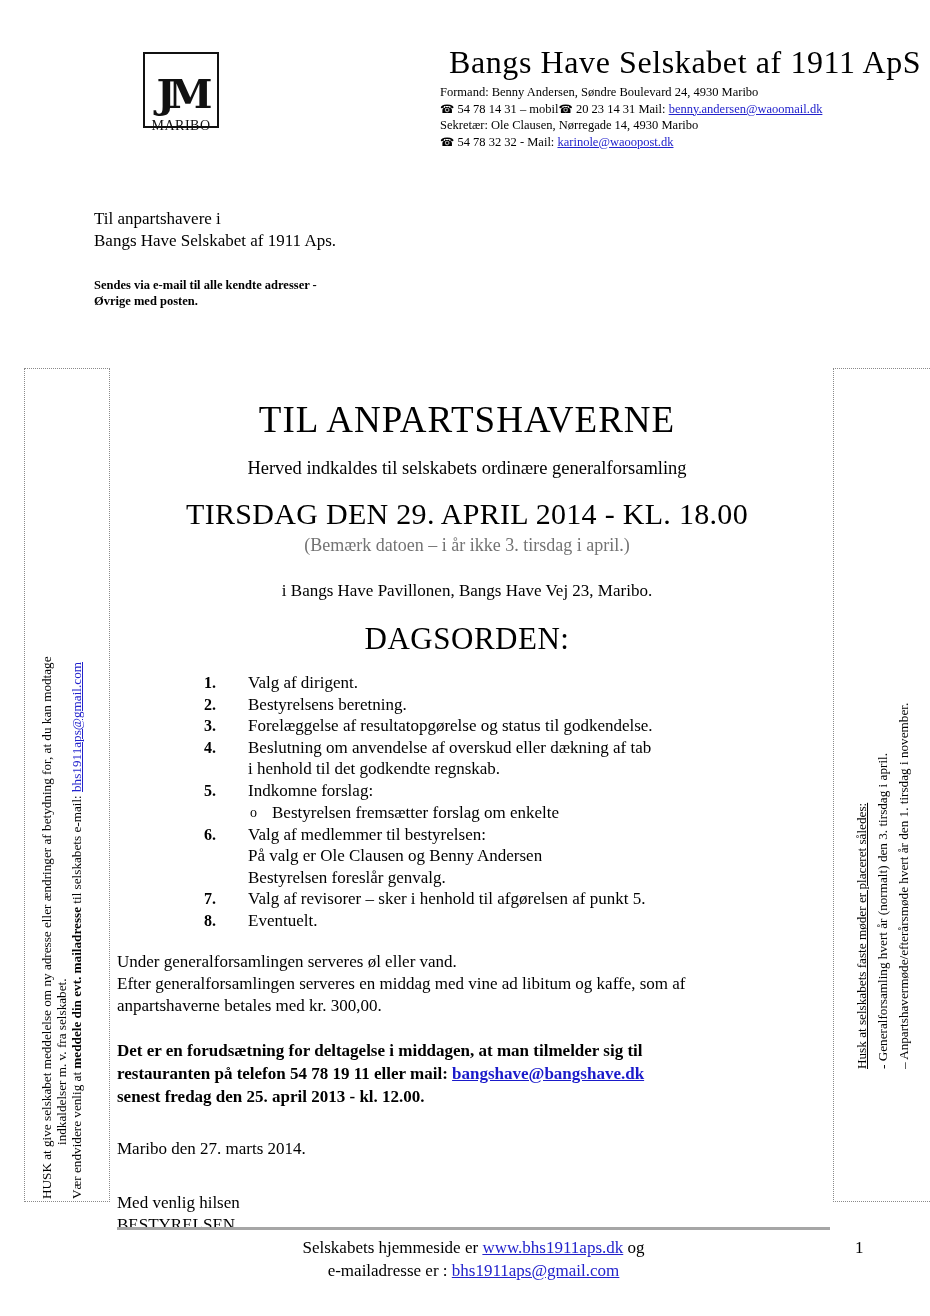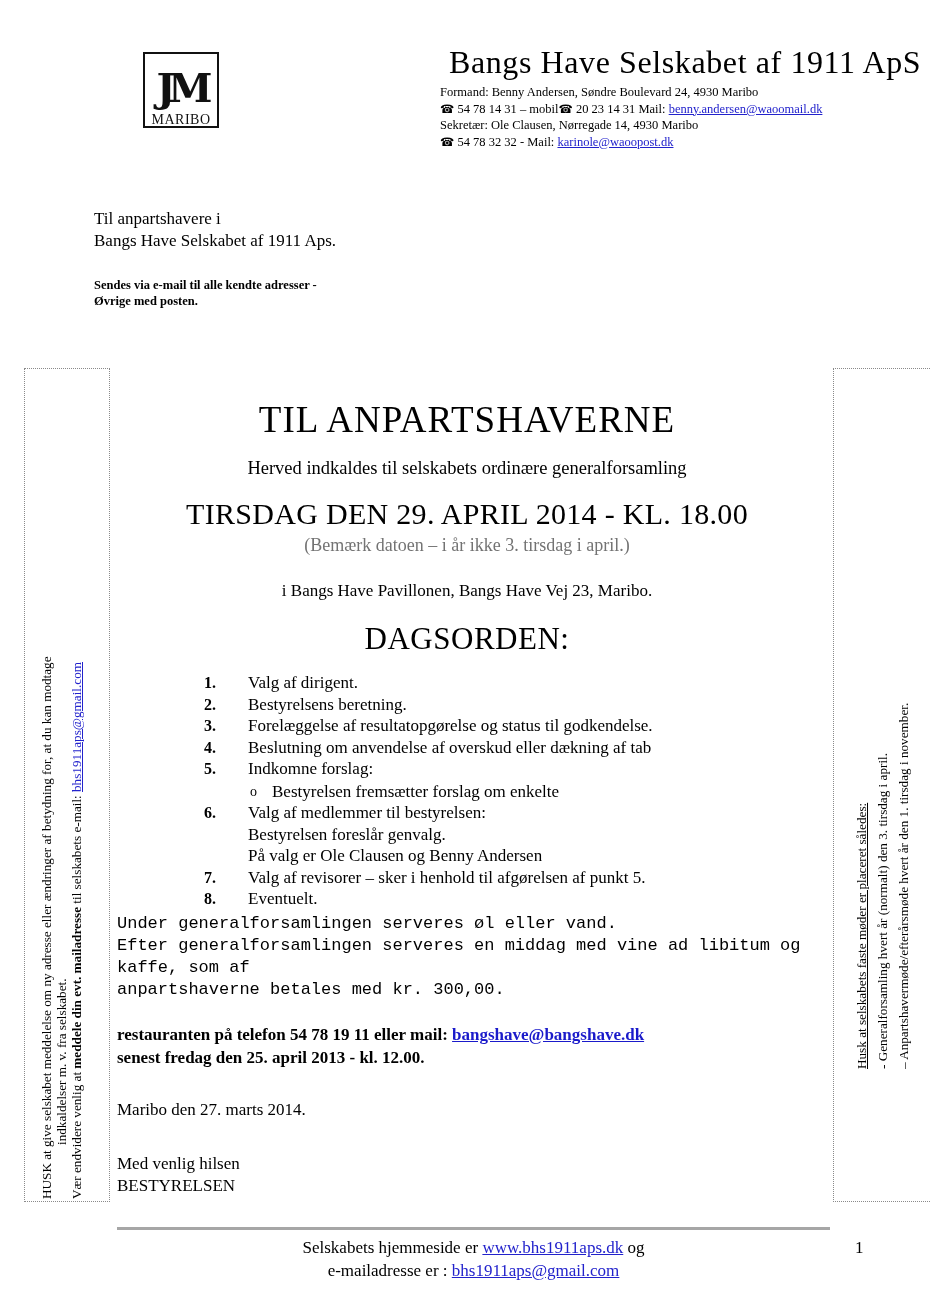--- a/index.html
+++ b/index.html
@@ -27,21 +27,21 @@
     position: absolute;
     left: 143px; top: 8px;
     width: 76px; height: 76px;
     border: 2px solid #111;
     background: #fff;
     box-sizing: border-box;
     display: flex;
     flex-direction: column;
     align-items: center;
     justify-content: flex-start;
-    padding-top: 12px;
+    padding-top: 18px;
   }
   .logo-mono {
     font-family: "DejaVu Serif", serif;
     font-weight: bold;
     font-size: 40px;
     line-height: 44px;
     letter-spacing: -7px;
     color: #111;
   }
   .logo-rule {
@@ -206,24 +206,23 @@
   .ag-bullet .dot {
     flex: 0 0 22px;
     font-size: 14px;
     line-height: 21.5px;
   }
   .ag-bullet .btxt { flex: 1 1 auto; }
   .ag-bullet .btxt .l2 { display: block; margin-left: 10px; }
 
   
   .para {
-    margin-top: 3px;
+    margin-top: 20px;
     font-size: 17px;
     line-height: 22px;
-    font-family: Liberation Mono, monospace;
   }
   .para .l { display: block; }
   .para-bold {
     margin-top: 22px;
     font-weight: bold;
     font-size: 17px;
     line-height: 23px;
   }
   .para-bold .l { display: block; }
   .para-bold .lnk { color: #1a1aca; }
@@ -324,42 +323,43 @@
 
     <div class="ag-item">
       <div class="ag-num">3.</div>
       <div class="ag-text">Forelæggelse af resultatopgørelse og status til godkendelse.</div>
     </div>
 
     <div class="ag-item">
       <div class="ag-num">4.</div>
       <div class="ag-text">
         <span>Beslutning om anvendelse af overskud eller dækning af tab</span>
+        <span class="sub">i henhold til det godkendte regnskab.</span>
       </div>
     </div>
 
     <div class="ag-item">
       <div class="ag-num">5.</div>
       <div class="ag-text">
         <span>Indkomne forslag:</span>
       </div>
     </div>
     <div class="ag-bullet">
       <div class="dot">o</div>
       <div class="btxt">
         <span>Bestyrelsen fremsætter forslag om enkelte</span>
       </div>
     </div>
 
     <div class="ag-item">
       <div class="ag-num">6.</div>
       <div class="ag-text">
         <span>Valg af medlemmer til bestyrelsen:</span>
+        <span class="sub">På valg er Ole Clausen og Benny Andersen</span>
         <span class="sub">Bestyrelsen foreslår genvalg.</span>
-        <span class="sub">På valg er Ole Clausen og Benny Andersen</span>
       </div>
     </div>
 
     <div class="ag-item">
       <div class="ag-num">7.</div>
       <div class="ag-text">Valg af revisorer – sker i henhold til afgørelsen af punkt 5.</div>
     </div>
 
     <div class="ag-item">
       <div class="ag-num">8.</div>
@@ -368,20 +368,21 @@
 
   </div>
 
   <div class="para">
     <span class="l">Under generalforsamlingen serveres øl eller vand.</span>
     <span class="l">Efter generalforsamlingen serveres en middag med vine ad libitum og kaffe, som af</span>
     <span class="l">anpartshaverne betales med kr. 300,00.</span>
   </div>
 
   <div class="para-bold">
+    <span class="l">Det er en forudsætning for deltagelse i middagen, at man tilmelder sig til</span>
     <span class="l"><span>restauranten på telefon 54 78 19 11 eller mail: </span><a class="lnk" href="#">bangshave@bangshave.dk</a></span>
     <span class="l">senest fredag den 25. april 2013 - kl. 12.00.</span>
   </div>
 
   <div class="closing1">Maribo den 27. marts 2014.</div>
 
   <div class="closing2">
     <span class="l">Med venlig hilsen</span>
     <span class="l">BESTYRELSEN</span>
   </div>

